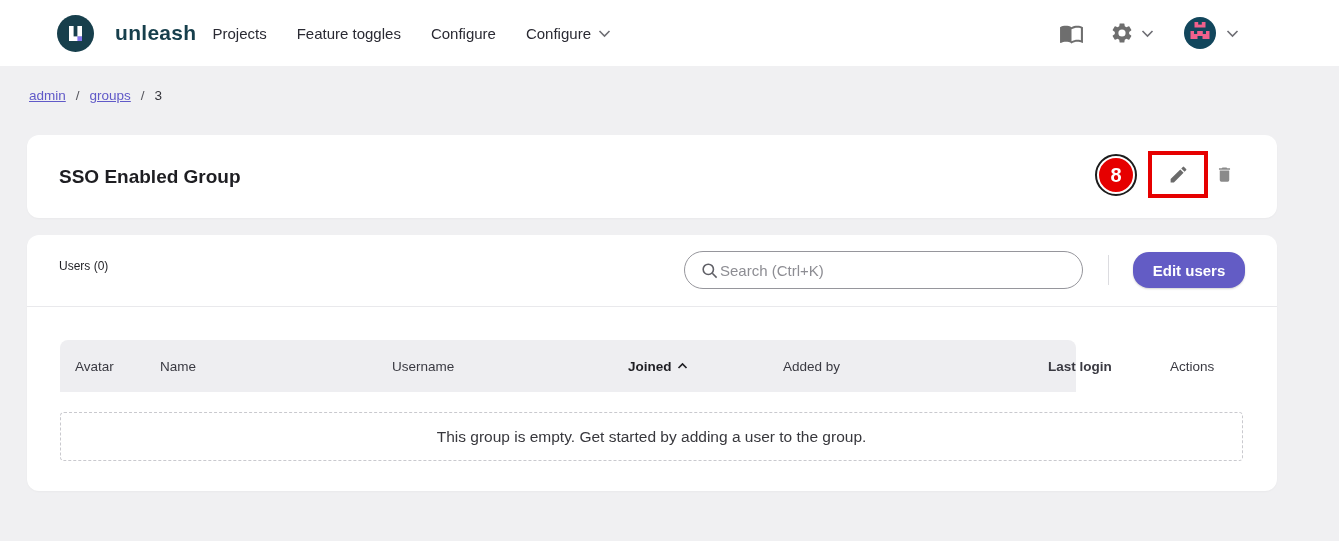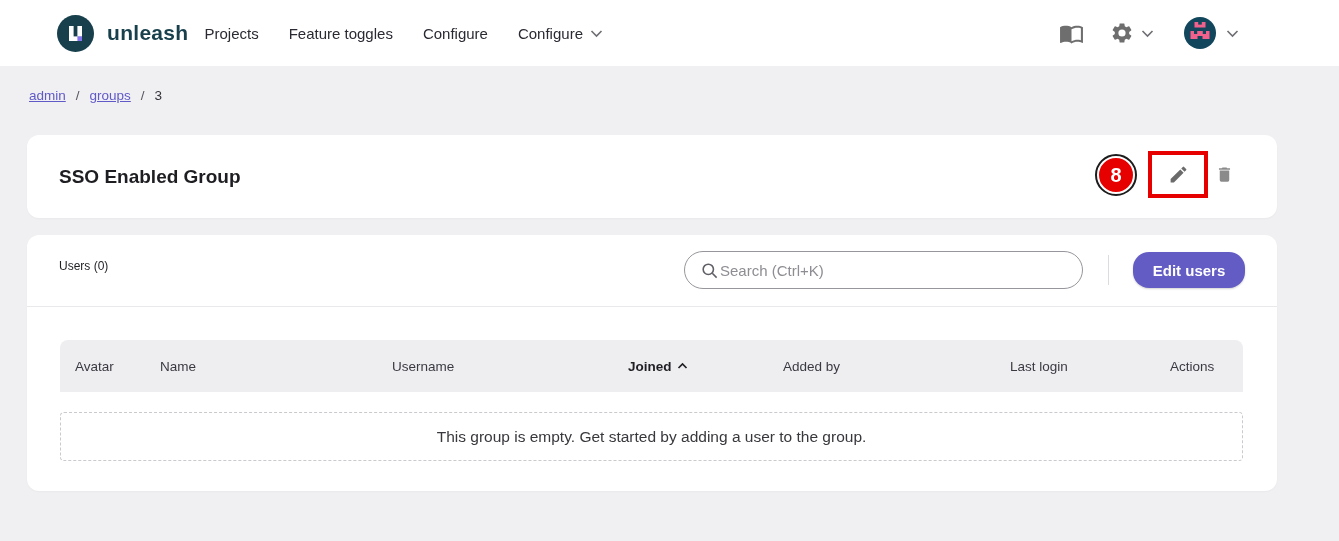--- a/index.html
+++ b/index.html
@@ -3,21 +3,21 @@
 <meta charset="utf-8">
 <style>
   * { margin:0; padding:0; box-sizing:border-box; }
   body { font-family:"Liberation Sans", sans-serif; background:#f0f0f2; }
   .page { position:relative; width:1339px; height:541px; background:#f0f0f2; overflow:hidden; }
 
   
   .navbar { position:absolute; top:0; left:0; width:1339px; height:66px; background:#ffffff;
             display:flex; align-items:center; padding-left:57px; }
   .brand { display:flex; align-items:center; cursor:pointer; }
-  .brand-text { margin-left:13px; font-size:21px; font-weight:700; color:#173f4c; letter-spacing:.3px; }
+  .brand-text { margin-left:21px; font-size:21px; font-weight:700; color:#173f4c; letter-spacing:.3px; }
   .nav-menu { display:flex; align-items:center; gap:30px; margin-left:16px; }
   .nav-item { font-size:15px; font-weight:500; color:#2a2a33; cursor:pointer; display:flex; align-items:center; gap:7px; }
   .nav-right { margin-left:auto; margin-right:100px; display:flex; align-items:center; }
   .icon-btn { display:flex; align-items:center; cursor:pointer; }
   .gap26 { width:26px; } .gap30 { width:30px; }
   .chev { display:inline-flex; margin-left:7px; }
 
   
   .breadcrumb { position:absolute; top:88px; left:29px; display:flex; align-items:center; gap:10px;
                 font-size:13.5px; color:#55555c; }
@@ -50,30 +50,30 @@
                 display:flex; align-items:center; padding-left:15px; }
   .search-box input { border:none; outline:none; margin-left:1px; flex:1; font-size:15px;
                       color:#3a3a40; font-family:"Liberation Sans", sans-serif; background:transparent; }
   .search-box input::placeholder { color:#8d8d93; }
   .vert-divider { position:absolute; left:1081px; top:20px; width:1px; height:30px; background:#dcdce0; }
   .edit-users-btn { position:absolute; left:1106px; top:17px; width:112px; height:36px;
                     background:#635cc5; color:#ffffff; border:none; border-radius:16px;
                     font-size:15px; font-weight:700; font-family:"Liberation Sans", sans-serif;
                     cursor:pointer; box-shadow:0 1px 2px rgba(0,0,0,0.18); }
 
-  .table-head { position:absolute; left:33px; top:105px; width:1183px; height:52px;
+  .table-head { position:absolute; left:33px; top:105px; width:1016px; height:52px;
                 background:#eeeef1; border-radius:8px 8px 0 0; }
   .th { position:absolute; top:50%; transform:translateY(-50%); font-size:13.5px; color:#3a3a42;
         cursor:pointer; white-space:nowrap; display:flex; align-items:center; gap:5px; }
   .th-avatar   { left:15px; }
   .th-name     { left:100px; }
   .th-username { left:332px; }
   .th-joined   { left:568px; font-weight:700; color:#1f1f24; }
   .th-addedby  { left:723px; }
-  .th-lastlogin{ left:950px; }
+  .th-lastlogin{ left:988px;font-weight:bold; }
   .th-actions  { left:1110px; }
 
   .empty-box { position:absolute; left:33px; top:177px; width:1183px; height:49px;
                border:1px dashed #c9c9ce; border-radius:4px; background:#fff;
                display:flex; align-items:center; justify-content:center;
                font-size:15.5px; color:#38383d; }
 </style>
 </head>
 <body>
 

